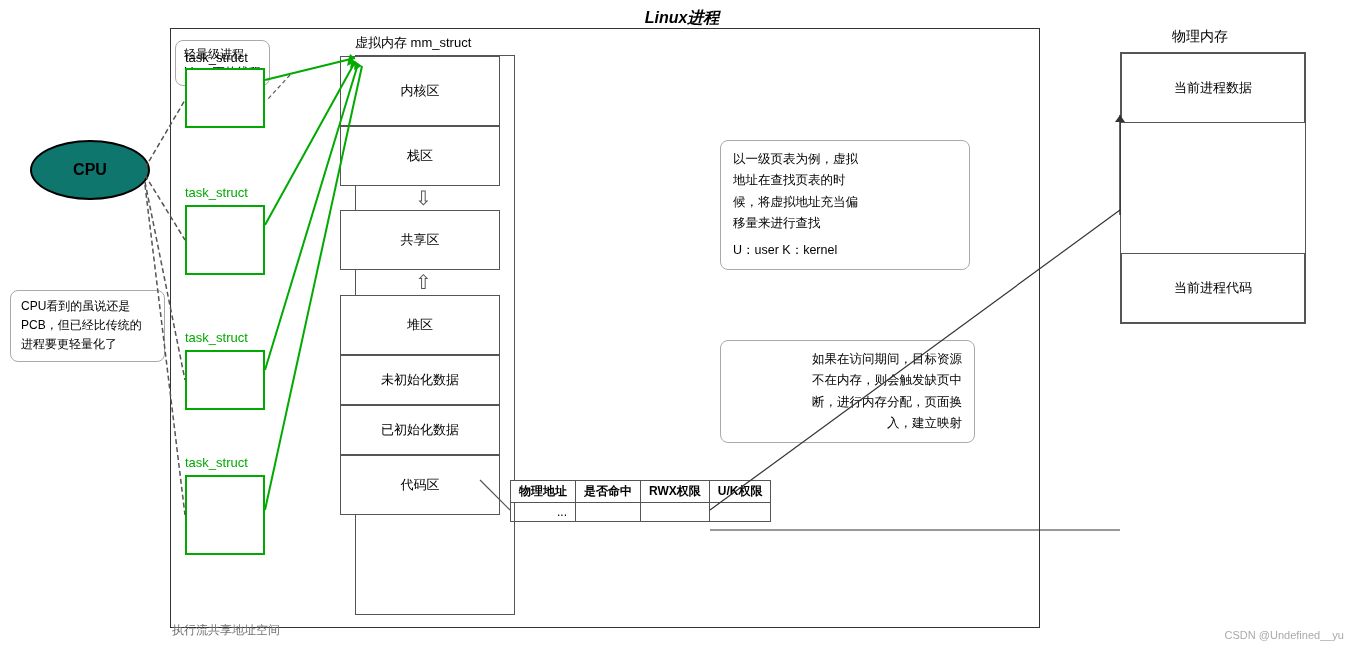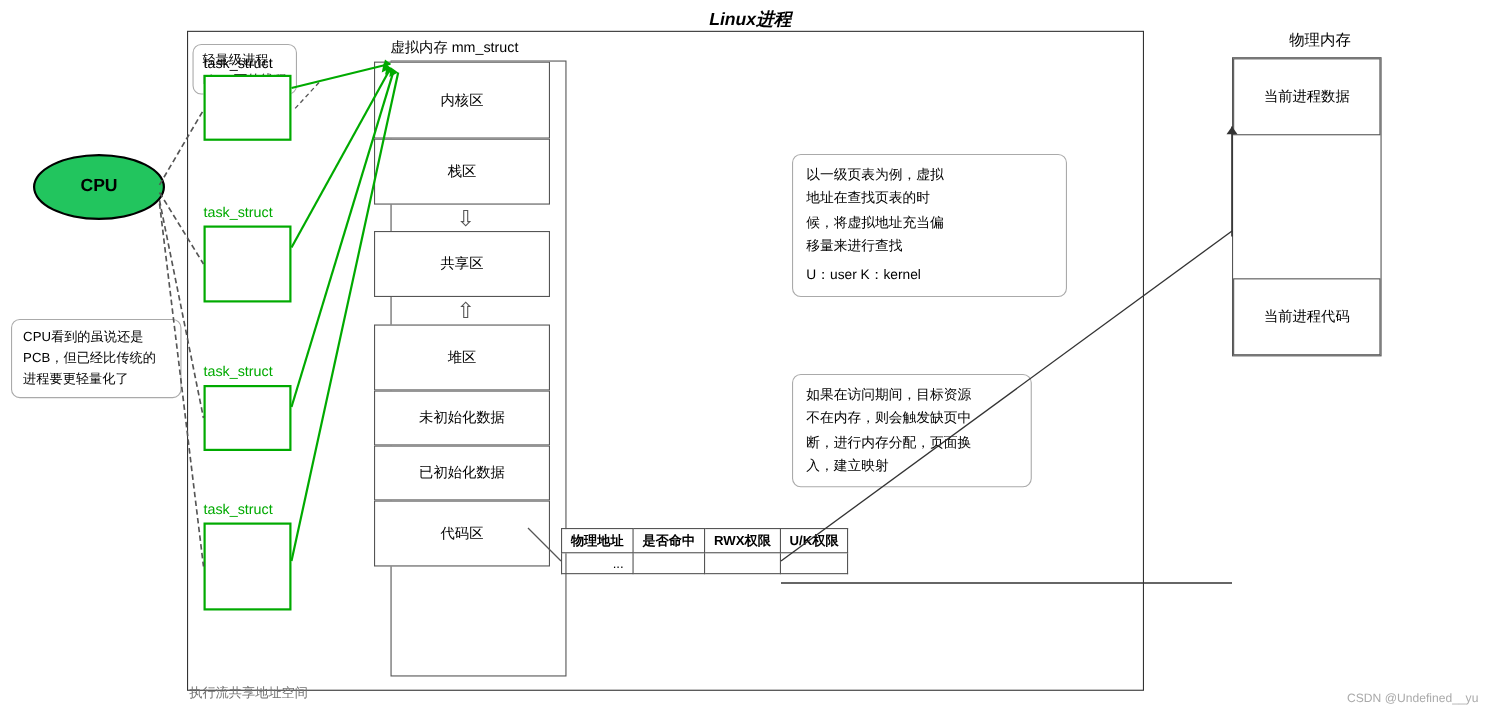--- a/index.html
+++ b/index.html
@@ -46,21 +46,21 @@
       position: absolute;
       top: 140px;
       left: 30px;
       width: 120px;
       height: 60px;
       border: 2.5px solid #000;
       border-radius: 50%;
       display: flex;
       align-items: center;
       justify-content: center;
-      background: #22c55e;
+      background: #0f766e;
       font-size: 16px;
       font-weight: bold;
     }
 
     
     .light-process-note {
       position: absolute;
       top: 40px;
       left: 175px;
       background: #fff;
@@ -118,27 +118,28 @@
       font-size: 12.5px;
       line-height: 1.7;
       background: #fff;
     }
 
     
     .page-fault-box {
       position: absolute;
       top: 340px;
       left: 720px;
-      width: 218px;
+      width: 255px;
       border: 1.5px solid #aaa;
       border-radius: 8px;
       padding: 8px 12px;
       font-size: 12.5px;
       line-height: 1.7;
       background: #fff;
+      text-align: right;
     }
 
     
     .phys-table {
       position: absolute;
       top: 480px;
       left: 510px;
       border-collapse: collapse;
       font-size: 12px;
     }
@@ -160,21 +161,21 @@
     }
 
     .physical-mem-title {
       text-align: center;
       font-size: 14px;
       margin-bottom: 6px;
     }
 
     .phys-mem-outer {
       border: 1.5px solid #555;
-      width: 136px;
+      width: 186px;
     }
 
     .phys-mem-section {
       border: 1px solid #555;
       height: 70px;
       display: flex;
       align-items: center;
       justify-content: center;
       font-size: 13px;
     }

